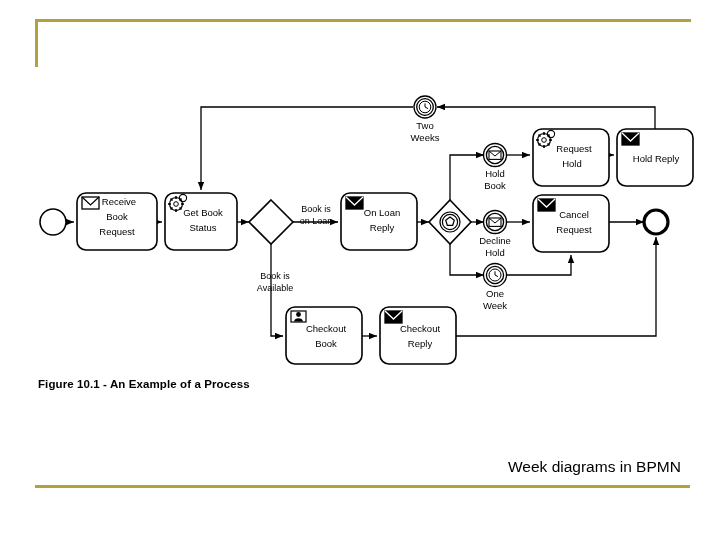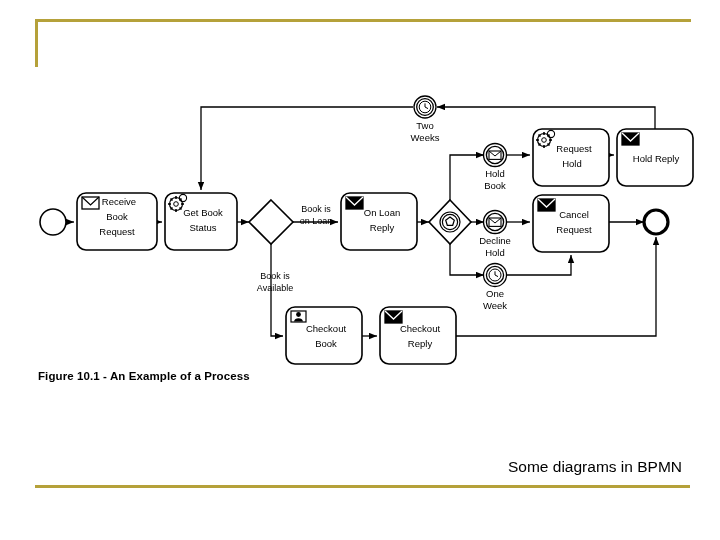--- a/index.html
+++ b/index.html
@@ -40,21 +40,21 @@
     width: 655px; height: 3px;
     background: #b5a13a;
   }
   #diagram-area {
     position: absolute;
     left: 0; top: 70px;
     width: 720px; height: 330px;
   }
   #figure-caption {
     position: absolute;
-    left: 38px; top: 370px;
+    left: 38px; top: 378px;
     font-family: "Liberation Sans", sans-serif;
     font-size: 11.5px;
     font-weight: bold;
     color: #000000;
     letter-spacing: 0.1px;
     white-space: nowrap;
   }
   #bottom-caption {
     position: absolute;
     left: 508px; top: 458px;
@@ -307,15 +307,15 @@
       </g>
 
       <g>
         <circle cx="656" cy="152" r="12" fill="#fff" stroke="#000" stroke-width="3.2"></circle>
       </g>
 
     </svg>
   </div>
 
   <div id="figure-caption">Figure 10.1 - An Example of a Process</div>
-  <div id="bottom-caption">Some diagrams in BPMN</div>
+  <div id="bottom-caption">Week diagrams in BPMN</div>
 
 </div>
 
 </body></html>

